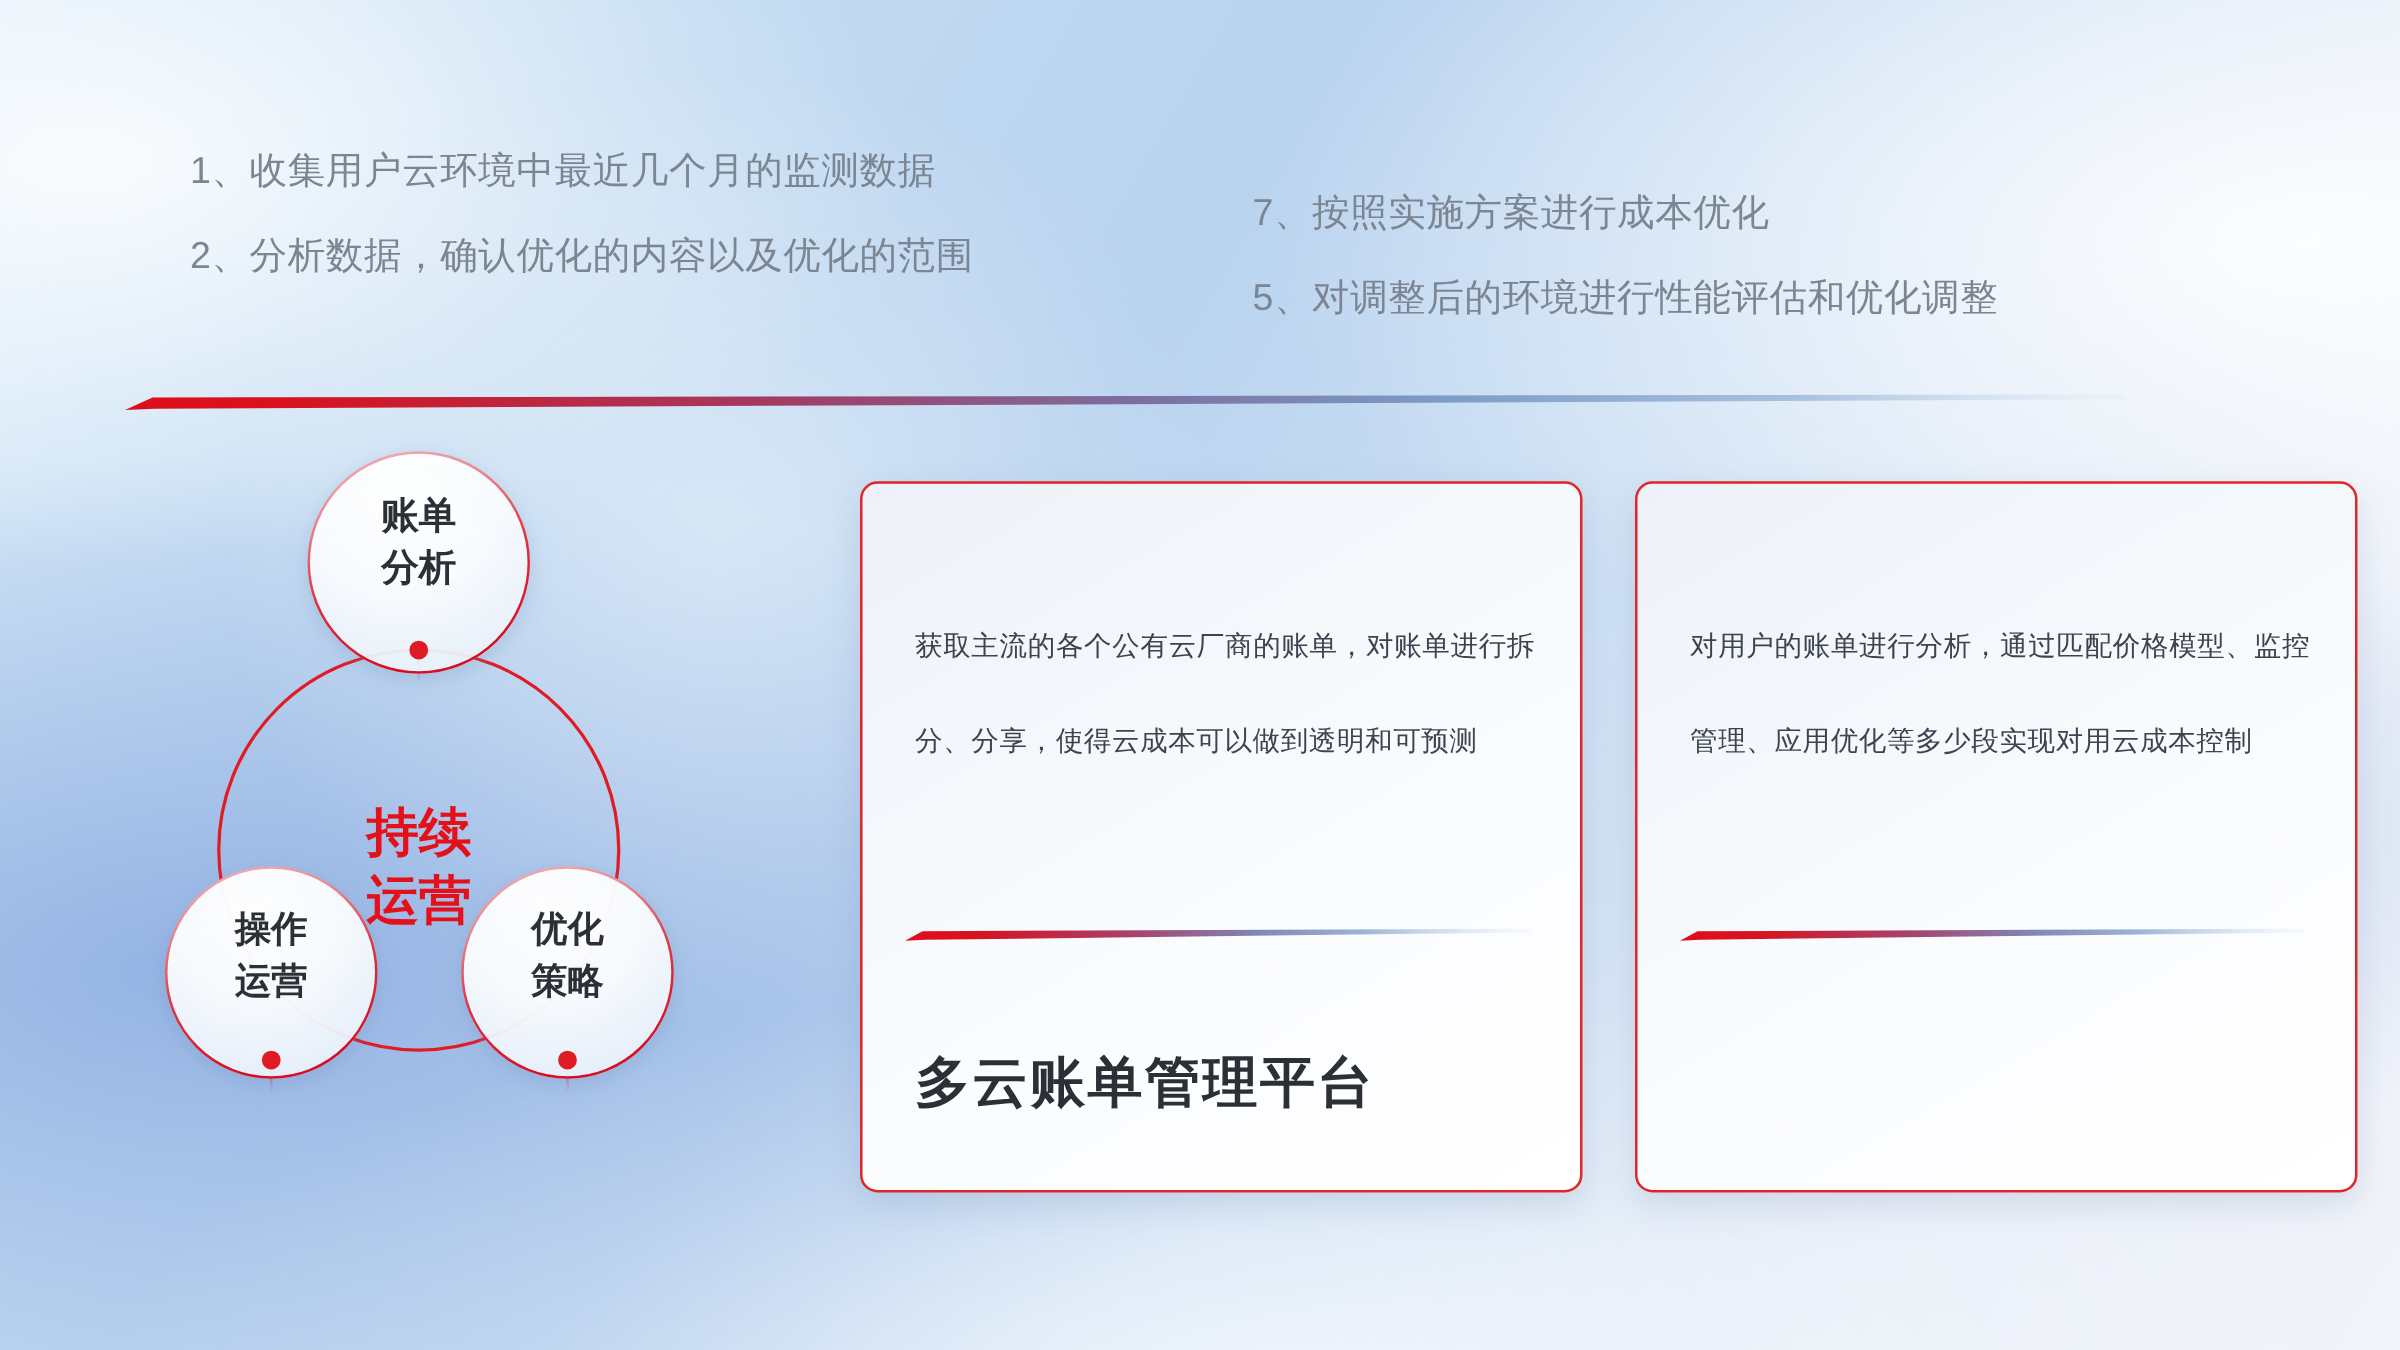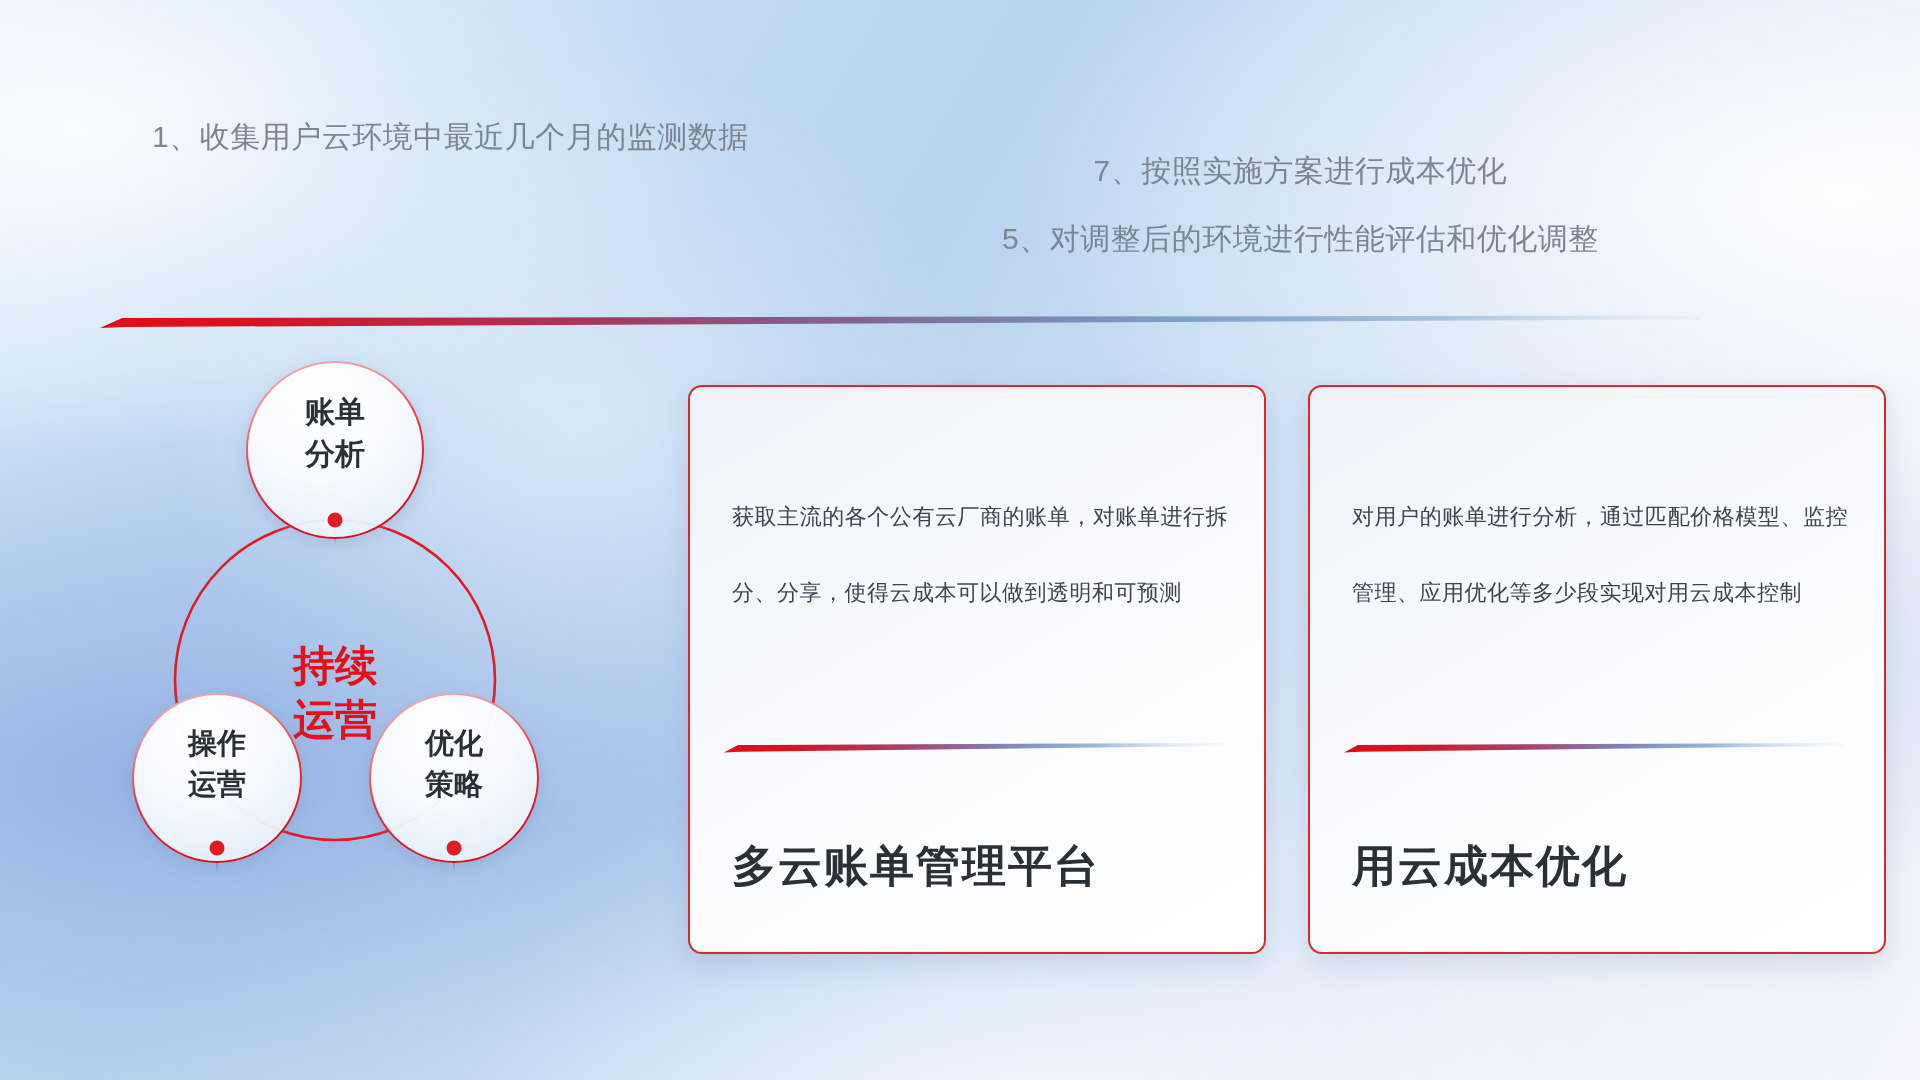--- a/index.html
+++ b/index.html
@@ -14,21 +14,21 @@
   .bgA{background:linear-gradient(120deg,#dfeefb 0%,#c4dcf2 22%,#b9d3ef 42%,#cfe1f4 62%,#e8eef8 82%,#f2f4fa 100%);}
   .bgB{background:radial-gradient(ellipse 70% 55% at 8% 72%, rgba(140,172,225,0.85) 0%, rgba(150,180,228,0.45) 38%, rgba(190,212,240,0.0) 70%);}
   .bgC{background:radial-gradient(ellipse 45% 40% at 4% 12%, rgba(255,255,255,0.85) 0%, rgba(255,255,255,0.25) 48%, rgba(255,255,255,0) 75%);}
   .bgD{background:radial-gradient(ellipse 55% 45% at 96% 18%, rgba(255,255,255,0.9) 0%, rgba(255,255,255,0.3) 50%, rgba(255,255,255,0) 78%);}
   .bgE{background:radial-gradient(ellipse 60% 38% at 52% 103%, rgba(255,255,255,0.65) 0%, rgba(255,255,255,0.18) 50%, rgba(255,255,255,0) 80%);}
   .bgF{background:radial-gradient(ellipse 30% 50% at 30% 40%, rgba(255,255,255,0.40) 0%, rgba(255,255,255,0) 70%);}
   .bgG{background:radial-gradient(ellipse 40% 30% at 88% 62%, rgba(198,214,238,0.55) 0%, rgba(198,214,238,0) 72%);}
 
   
   .list{position:absolute;color:#7c8592;font-size:30px;line-height:1;letter-spacing:.5px;}
-  .list .row{white-space:nowrap;text-align:center;}
+  .list .row{white-space:nowrap;}
   #list-left{left:152px;top:122px;}
   #list-left .row{margin-bottom:38px;}
   #list-right{left:1002px;top:156px;}
   #list-right .row{margin-bottom:38px;}
 
   
   #divider{position:absolute;left:100px;top:314px;width:1600px;height:16px;}
 
   
   #diagram{position:absolute;left:90px;top:350px;width:560px;height:620px;}
@@ -62,20 +62,21 @@
   <div class="bg-layer bgB"></div>
   <div class="bg-layer bgC"></div>
   <div class="bg-layer bgD"></div>
   <div class="bg-layer bgE"></div>
   <div class="bg-layer bgF"></div>
   <div class="bg-layer bgG"></div>
 </div>
 
 <div class="list" id="list-left">
   <div class="row">1、收集用户云环境中最近几个月的监测数据</div>
+  <div class="row">2、分析数据，确认优化的内容以及优化的范围</div>
 </div>
 
 <div class="list" id="list-right">
   <div class="row">7、按照实施方案进行成本优化</div>
   <div class="row">5、对调整后的环境进行性能评估和优化调整</div>
 </div>
 
 <svg id="divider" viewBox="0 0 1600 16" preserveAspectRatio="none">
   <defs>
     <linearGradient id="gradMain" x1="0" y1="0" x2="1" y2="0">
@@ -176,14 +177,13 @@
         <stop offset="0" stop-color="#e00d1c"></stop>
         <stop offset="0.12" stop-color="#d8121f"></stop>
         <stop offset="0.36" stop-color="#a8416b"></stop>
         <stop offset="0.56" stop-color="#7f86b4"></stop>
         <stop offset="0.74" stop-color="#9db7d6"></stop>
         <stop offset="1" stop-color="#dfe9f4" stop-opacity="0.2"></stop>
       </linearGradient>
     </defs>
     <path d="M0,10.5 L14,3 L500,1 L500,4 L16,9.8 Z" fill="url(#gradCard2)"></path>
   </svg>
-  <div class="card-title">用云成本优化</div>
 </div>
 
 </body></html>

